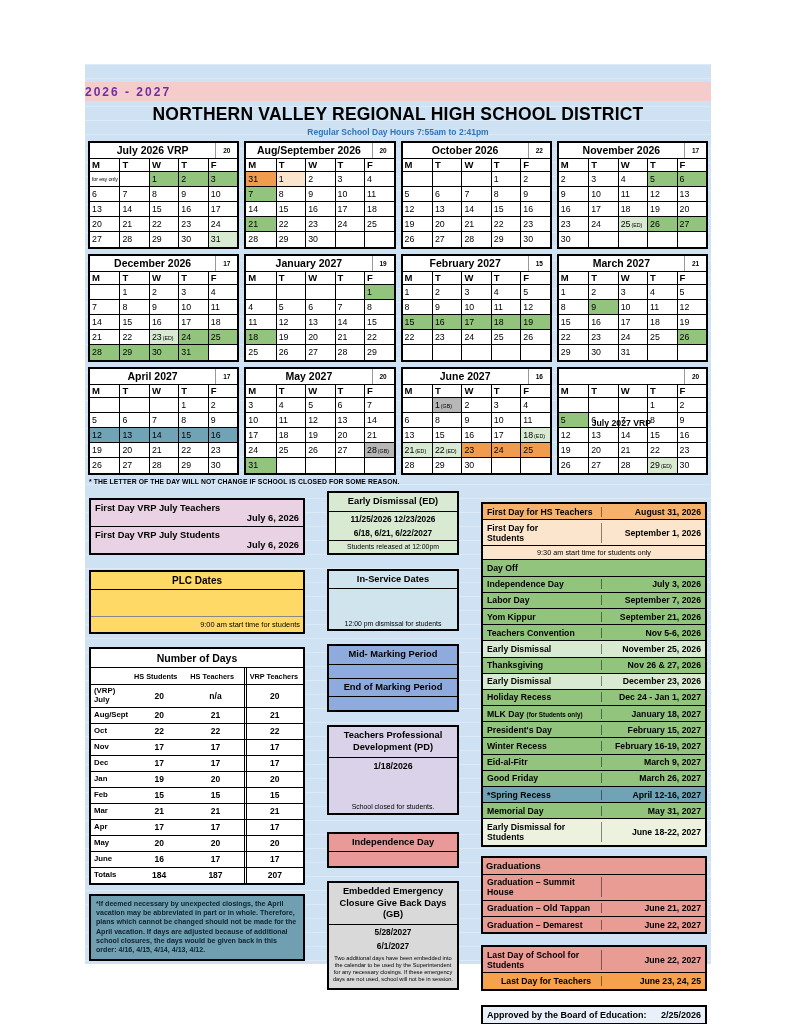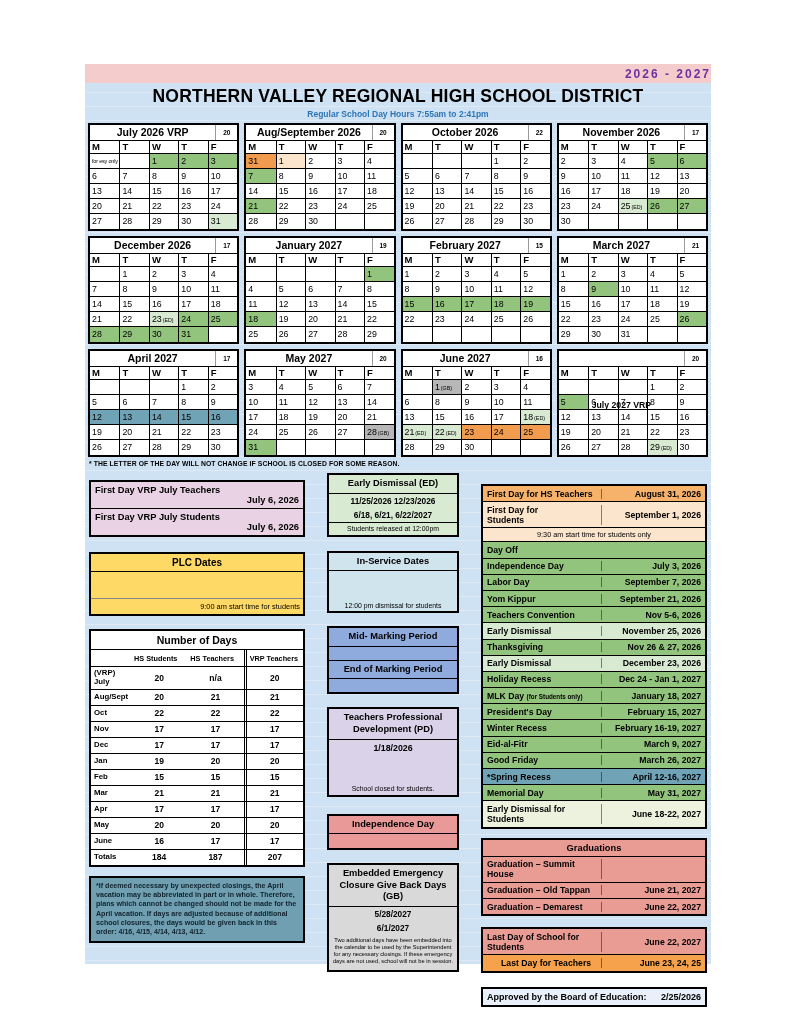--- a/index.html
+++ b/index.html
@@ -8,22 +8,22 @@
     background: #ffffff;
     font-family: "Liberation Sans", sans-serif;
     color: #000;
   }
   .sheet {
     position: absolute; left: 85px; top: 64px; width: 626px; height: 900px;
     background: #cfe2f3;
     background-image: repeating-linear-gradient(to bottom,
       rgba(255,255,255,.30) 0, rgba(255,255,255,.30) 1px, transparent 1px, transparent 14px);
   }
-  .year-bar { background:#f4cccc; text-align:right; font-weight:bold; color:#7030a0;
-    font-size:12px; padding:3px 0 2px; letter-spacing:2px; }
+  .year-bar { background:#f4cccc; text-align:left; font-weight:bold; color:#7030a0;
+    font-size:12px; padding:3px 0 2px; letter-spacing:2px;margin-top:18px; }
   .title-bar { text-align:center; font-weight:bold; font-size:17.5px; padding:3px 0 1px; letter-spacing:.2px; }
   .hours { text-align:center; color:#2e75b6; font-weight:bold; font-size:8.5px; padding:1px 0 3px; }
 
   
   .cal-grid { display:grid; grid-template-columns:repeat(4,1fr); gap:5px; margin:1px 3px 0 3px; }
   .cal { background:#fff; border:2px solid #000; }
   .cal-title { display:flex; border-bottom:1px solid #000; height:16px; }
   .cal-name { flex:1; text-align:center; font-weight:bold; font-size:10.5px; line-height:15px; }
   .cal-name.sm { font-size:8.7px;margin-top:47px; }
   .cal-count { flex:0 0 22px; font-size:6.5px; font-weight:bold; text-align:center;
@@ -95,21 +95,21 @@
   .r-row + .r-row { border-top:1px solid #000; }
   .r-row .lab { flex:1; padding-right:2px; } 
   .r-row .dat { flex:0 0 104px; text-align:right; padding-right:4px; border-left:1px solid rgba(0,0,0,.45); align-self:stretch; display:flex; align-items:center; justify-content:flex-end; }
   .r-row.center { justify-content:center; font-weight:normal; font-size:7.3px; padding:2px 0; }
   .r-row .paren { font-size:6.3px; font-weight:bold; }
   .s-green { background:#93c47d; } .s-lightgreen { background:#d9ead3; }
   .s-palegreen { background:#ecf2de; } .s-teal { background:#6fa3b5; }
   .s-orange { background:#f6b26b; } .s-lightorange { background:#fce5cd;gap:31px; }
   .s-salmon { background:#e89c94; } .s-orange2 { background:#f6a14b;padding-left:18px; }
   .grad { border:2px solid #000; margin-top:9px; }
-  .grad-title { text-align:center; font-weight:bold; font-size:9.3px; background:#e89c94; padding:3px; border-bottom:1px solid #000; }
+  .grad-title { text-align:left; font-weight:bold; font-size:9.3px; background:#e89c94; padding:3px; border-bottom:1px solid #000; }
   .last-days { border:2px solid #000; margin-top:11px; }
   .approved { border:2px solid #000; margin-top:14px; background:#e9f0f9; display:flex;
     padding:3px 4px; font-size:9px; font-weight:bold; }
   .approved .lab { flex:1; } .approved .dat { text-align:right; }
 </style>
 </head>
 <body>
 
 <div class="sheet">
   <div class="year-bar">2026  -  2027</div>

